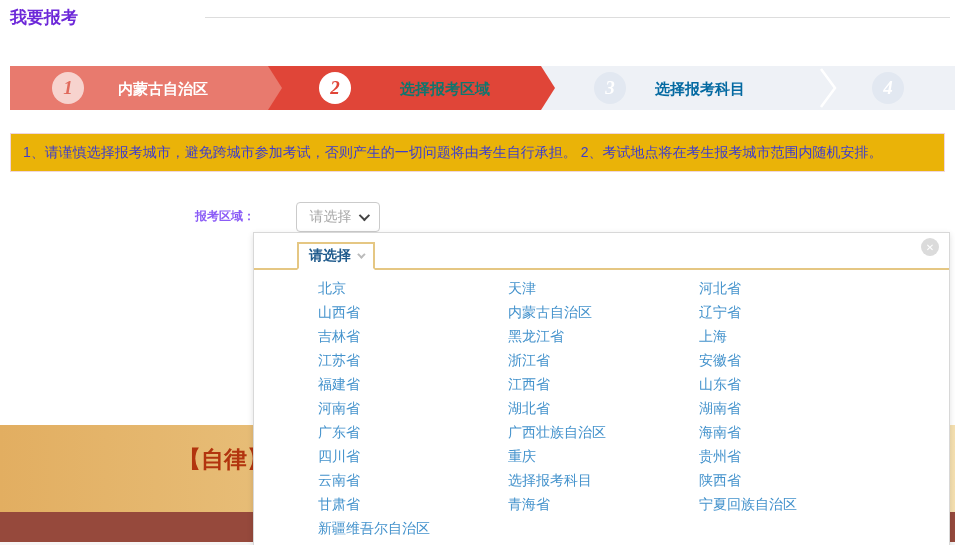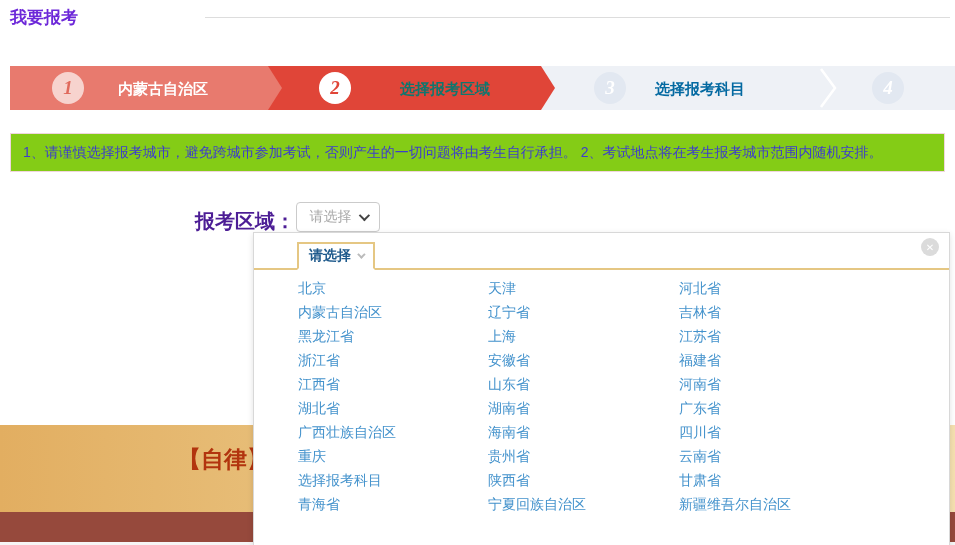--- a/index.html
+++ b/index.html
@@ -53,30 +53,30 @@
   }
   .step-label.l1 { left: 118px; color: #ffffff; }
   .step-label.l2 { left: 400px; color: #0f766e; }
   .step-label.l3 { left: 655px; color: #0369a1; }
 
   .chevron34 { position: absolute; left: 818px; top: 66px; z-index: 5; }
 
   
   .notice {
     position: absolute; left: 10px; top: 133px; width: 935px; height: 39px;
-    background: #84cc16; border: 1px solid #f0d6dd;
+    background: #eab308; border: 1px solid #f0d6dd;
     display: flex; align-items: center;
     padding-left: 12px;
     font-size: 14px; color: #3d3dcd; white-space: nowrap; overflow: hidden;
   }
 
   
   .form-label {
     position: absolute; left: 195px; top: 208px;
-    font-size: 20px; font-weight: bold; color: #4c1d95;
+    font-size: 12px; font-weight: bold; color: #8b5cf6;
   }
   .region-select {
     position: absolute; left: 296px; top: 202px; width: 84px; height: 30px;
     background: #ffffff; border: 1px solid #cbcbcb; border-radius: 4px;
     display: flex; align-items: center; justify-content: center; gap: 7px;
     cursor: pointer;
   }
   .region-select .sel-text { font-size: 14px; color: #a9a9a9; }
   .caret-down {
     width: 8px; height: 8px;
@@ -130,21 +130,21 @@
   }
   .panel-close {
     position: absolute; right: 10px; top: 5px;
     width: 18px; height: 18px; border-radius: 50%;
     background: #dbdbdb; color: #ffffff;
     font-size: 10px; font-weight: bold;
     display: flex; align-items: center; justify-content: center;
     cursor: pointer;
   }
   .province-grid {
-    position: absolute; left: 44px; top: 44px;
+    position: absolute; left: 64px; top: 44px;
     display: grid; grid-template-columns: 190px 191px 250px;
     grid-auto-rows: 24px; align-items: center;
   }
   .province-link {
     font-size: 14px; color: #4392cc; text-decoration: none;
     white-space: nowrap; cursor: pointer;
   }
 </style>
 </head>
 <body>
@@ -189,20 +189,21 @@
     <div class="panel-tab">
       <span class="tab-text">请选择</span>
       <span class="caret-sm"></span>
     </div>
   </div>
   <div class="panel-close">✕</div>
   <div class="province-grid">
       <a class="province-link">北京</a>
       <a class="province-link">天津</a>
       <a class="province-link">河北省</a>
+      <a class="province-link">山西省</a>
       <a class="province-link">内蒙古自治区</a>
       <a class="province-link">辽宁省</a>
       <a class="province-link">吉林省</a>
       <a class="province-link">黑龙江省</a>
       <a class="province-link">上海</a>
       <a class="province-link">江苏省</a>
       <a class="province-link">浙江省</a>
       <a class="province-link">安徽省</a>
       <a class="province-link">福建省</a>
       <a class="province-link">江西省</a>

